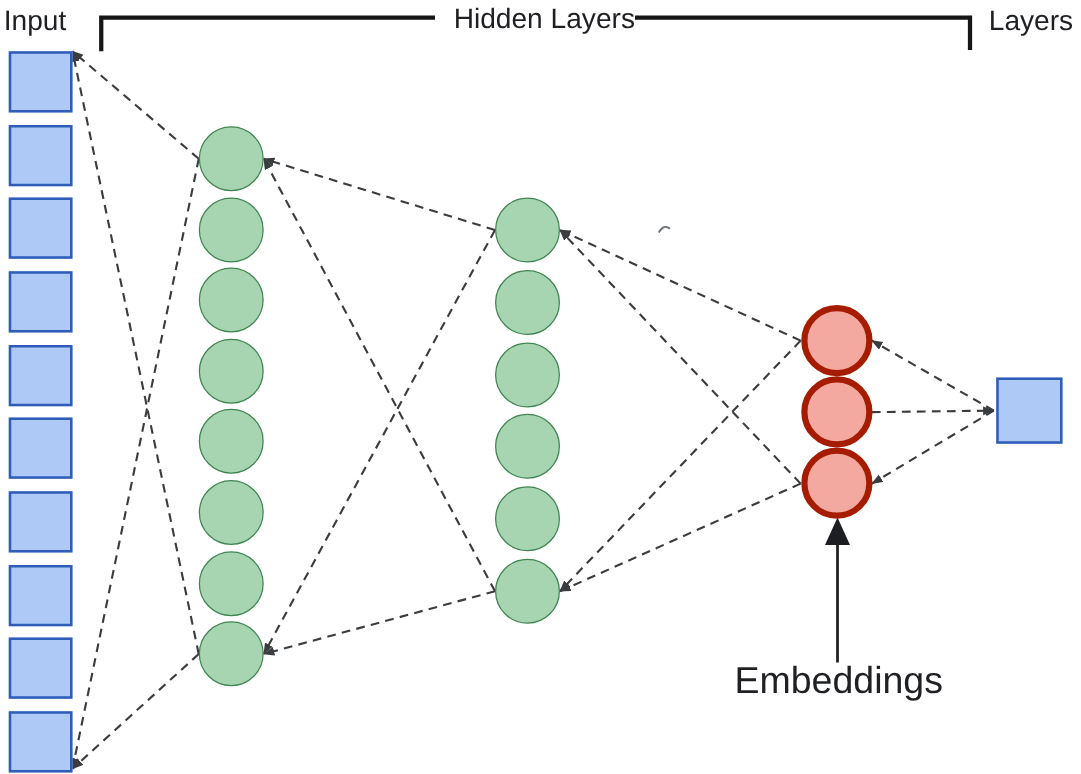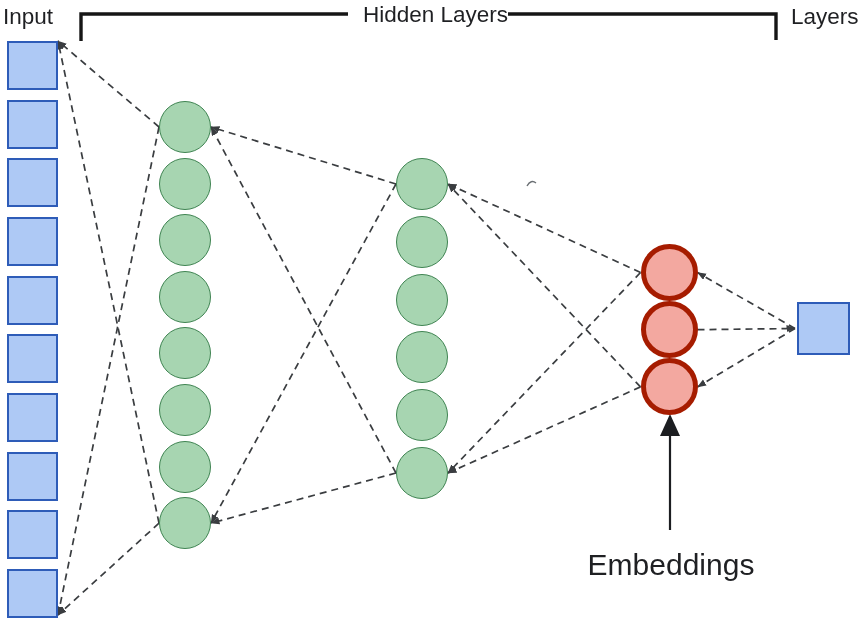--- a/index.html
+++ b/index.html
@@ -8,21 +8,21 @@
   svg.layer { position: absolute; left: 0; top: 0; }
   #nodes { position: absolute; left: 0; top: 0; width: 865px; height: 619px; }
   .node { position: absolute; border-style: solid; }
   .node.circle { border-radius: 50%; }
   .label { position: absolute; white-space: nowrap; line-height: 1.15; }
   .label.small { font-size: 22.5px; text-align: right; }
   .label.big { font-size: 30px; }
   #input-label   { left: 3px;  top: 4px; }
   #hidden-label  { left: 348px; top: 2px; width: 160px; text-align: right; }
   #output-label  { left: 791px; top: 4px; }
-  #embeddings-label { left: 582px; top: 528px; width: 178px; text-align: center; margin-top: 20px; }
+  #embeddings-label { left: 582px; top: 528px; width: 178px; text-align: center; }
 </style>
 </head>
 <body>
 
 <svg class="layer" width="865" height="619" viewBox="0 0 865 619">
   <defs>
     <marker id="arrowhead" markerUnits="userSpaceOnUse" markerWidth="10" markerHeight="8" refX="8.5" refY="3.5" orient="auto">
       <path d="M0,0 L9,3.5 L0,7 Z" fill="#3a3d40"></path>
     </marker>
   </defs>

